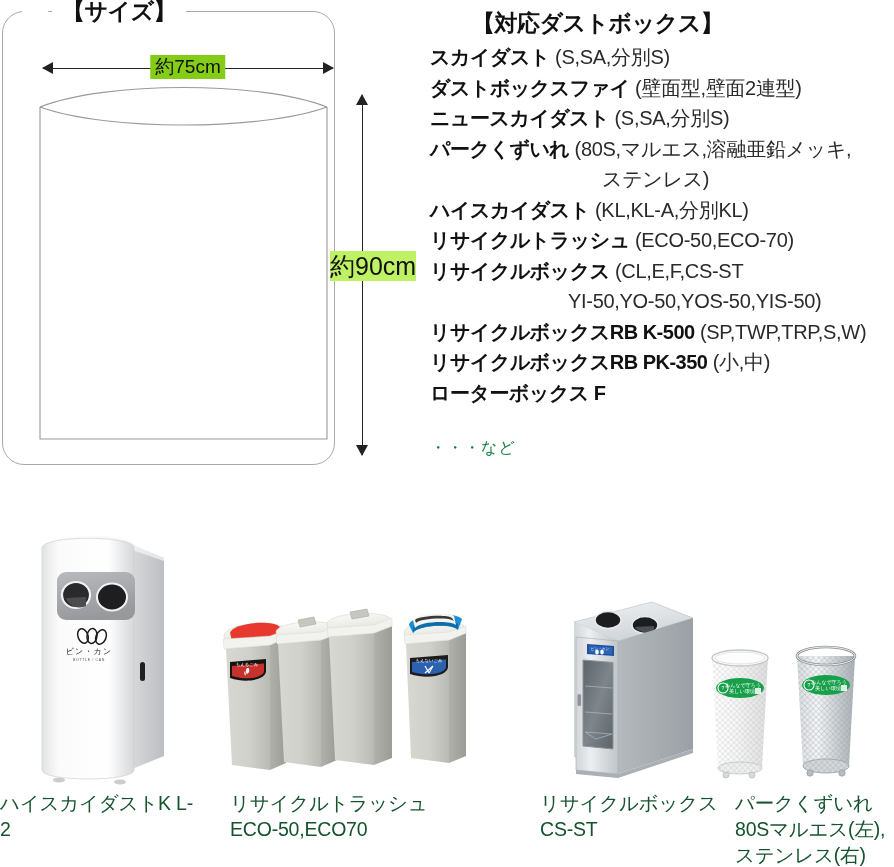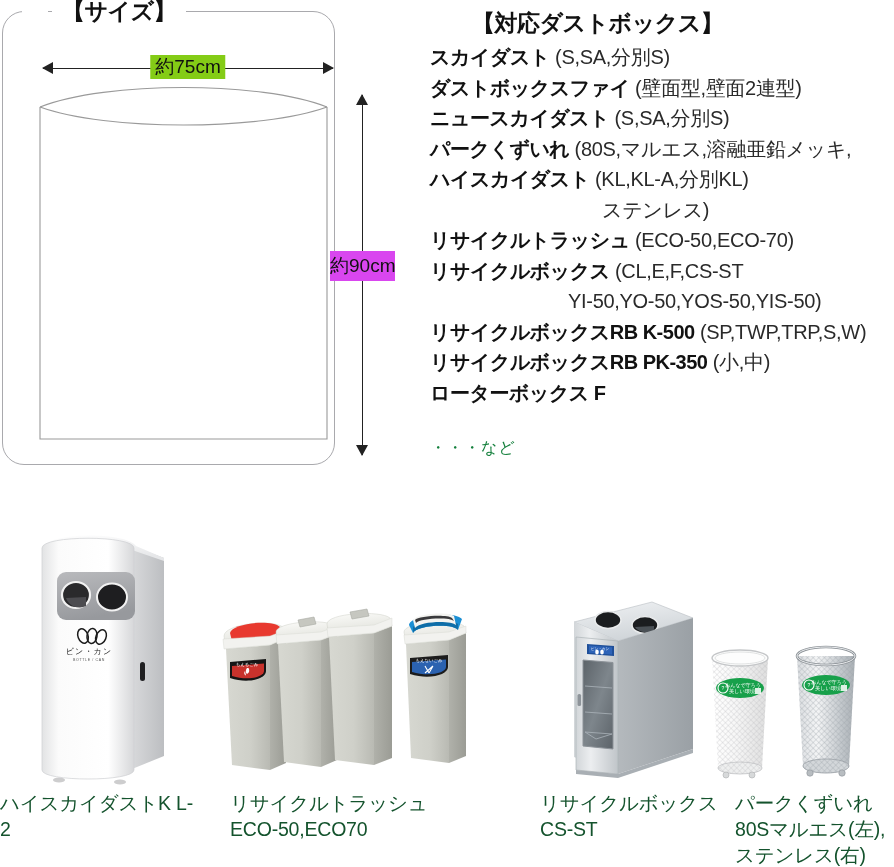--- a/index.html
+++ b/index.html
@@ -48,21 +48,21 @@
   
   #dim-h{position:absolute;left:349px;top:84px;width:22px;height:360px;}
   #dim-h .line{position:absolute;left:11px;top:0;width:1px;height:100%;background:#222;}
   #dim-h .ah-t,#dim-h .ah-b{
     position:absolute;left:5px;width:0;height:0;border-left:6px solid transparent;border-right:6px solid transparent;
   }
   #dim-h .ah-t{top:-1px;border-bottom:11px solid #222;}
   #dim-h .ah-b{bottom:-1px;border-top:11px solid #222;}
   #dim-h-lbl{
     position:absolute;left:328px;top:240px;
-    background:#d946ef;padding:4px 0;font-size:19px;color:#111;line-height:22px;white-space:nowrap;
+    background:#bef264;padding:4px 0;font-size:25px;color:#111;line-height:22px;white-space:nowrap;
   }
 
   
   #bag-svg{position:absolute;left:34px;top:80px;}
 
   
   #list-panel{left:430px;top:8px;width:464px;}
   #list-title{
     font-size:23px;font-weight:bold;color:#111;
     text-align:left;padding-left:42px;line-height:30px;letter-spacing:-.5px;
@@ -111,22 +111,22 @@
 
 </div>
 
 <div class="abs" id="list-panel">
   <div id="list-title">【対応ダストボックス】</div>
   <div id="list-items">
       <div class="li"><span class="nm">スカイダスト</span><span class="sub"> (S,SA,分別S)</span></div>
       <div class="li"><span class="nm">ダストボックスファイ</span><span class="sub"> (壁面型,壁面2連型)</span></div>
       <div class="li"><span class="nm">ニュースカイダスト</span><span class="sub"> (S,SA,分別S)</span></div>
       <div class="li"><span class="nm">パークくずいれ</span><span class="sub"> (80S,マルエス,溶融亜鉛メッキ,</span></div>
+      <div class="li ind2"><span class="sub">ステンレス)</span></div>
       <div class="li"><span class="nm">ハイスカイダスト</span><span class="sub"> (KL,KL-A,分別KL)</span></div>
-      <div class="li ind2"><span class="sub">ステンレス)</span></div>
       <div class="li"><span class="nm">リサイクルトラッシュ</span><span class="sub"> (ECO-50,ECO-70)</span></div>
       <div class="li"><span class="nm">リサイクルボックス</span><span class="sub"> (CL,E,F,CS-ST</span></div>
       <div class="li ind"><span class="sub">YI-50,YO-50,YOS-50,YIS-50)</span></div>
       <div class="li"><span class="nm">リサイクルボックスRB K-500</span><span class="sub"> (SP,TWP,TRP,S,W)</span></div>
       <div class="li"><span class="nm">リサイクルボックスRB PK-350</span><span class="sub"> (小,中)</span></div>
       <div class="li"><span class="nm">ローターボックス F</span></div>
     </div>
   <div id="etc">・・・など</div>
 </div>
 

